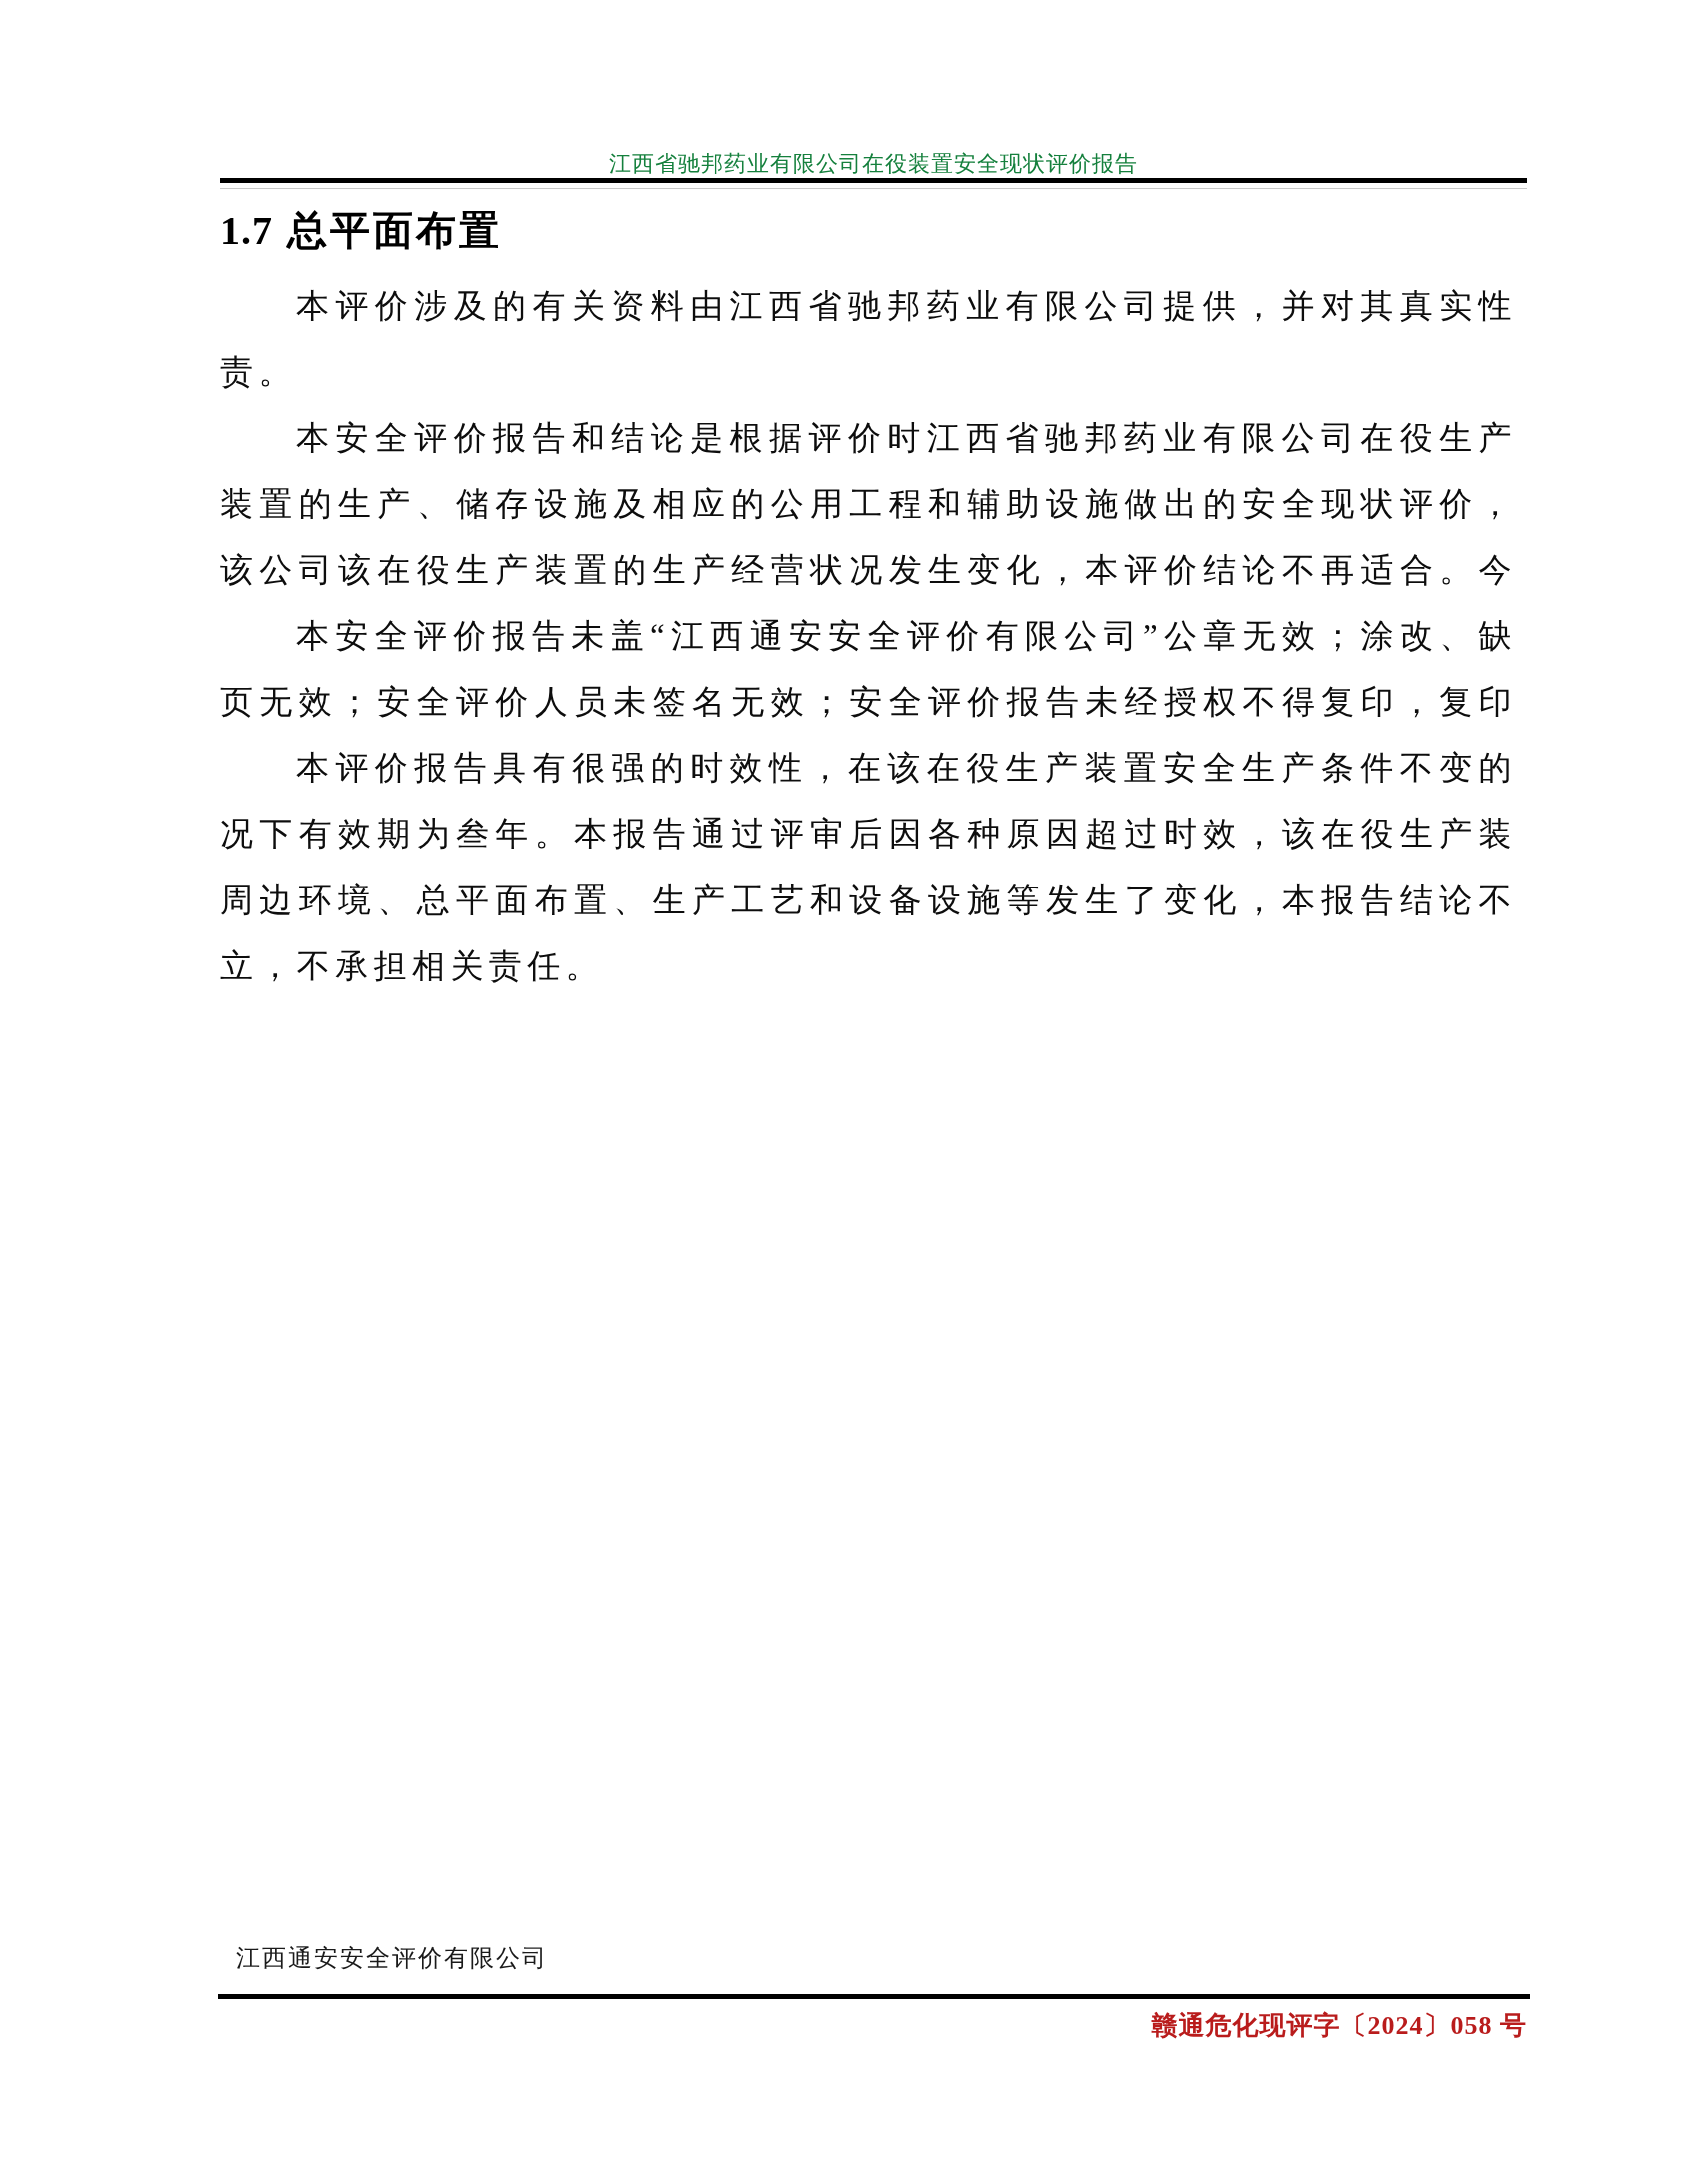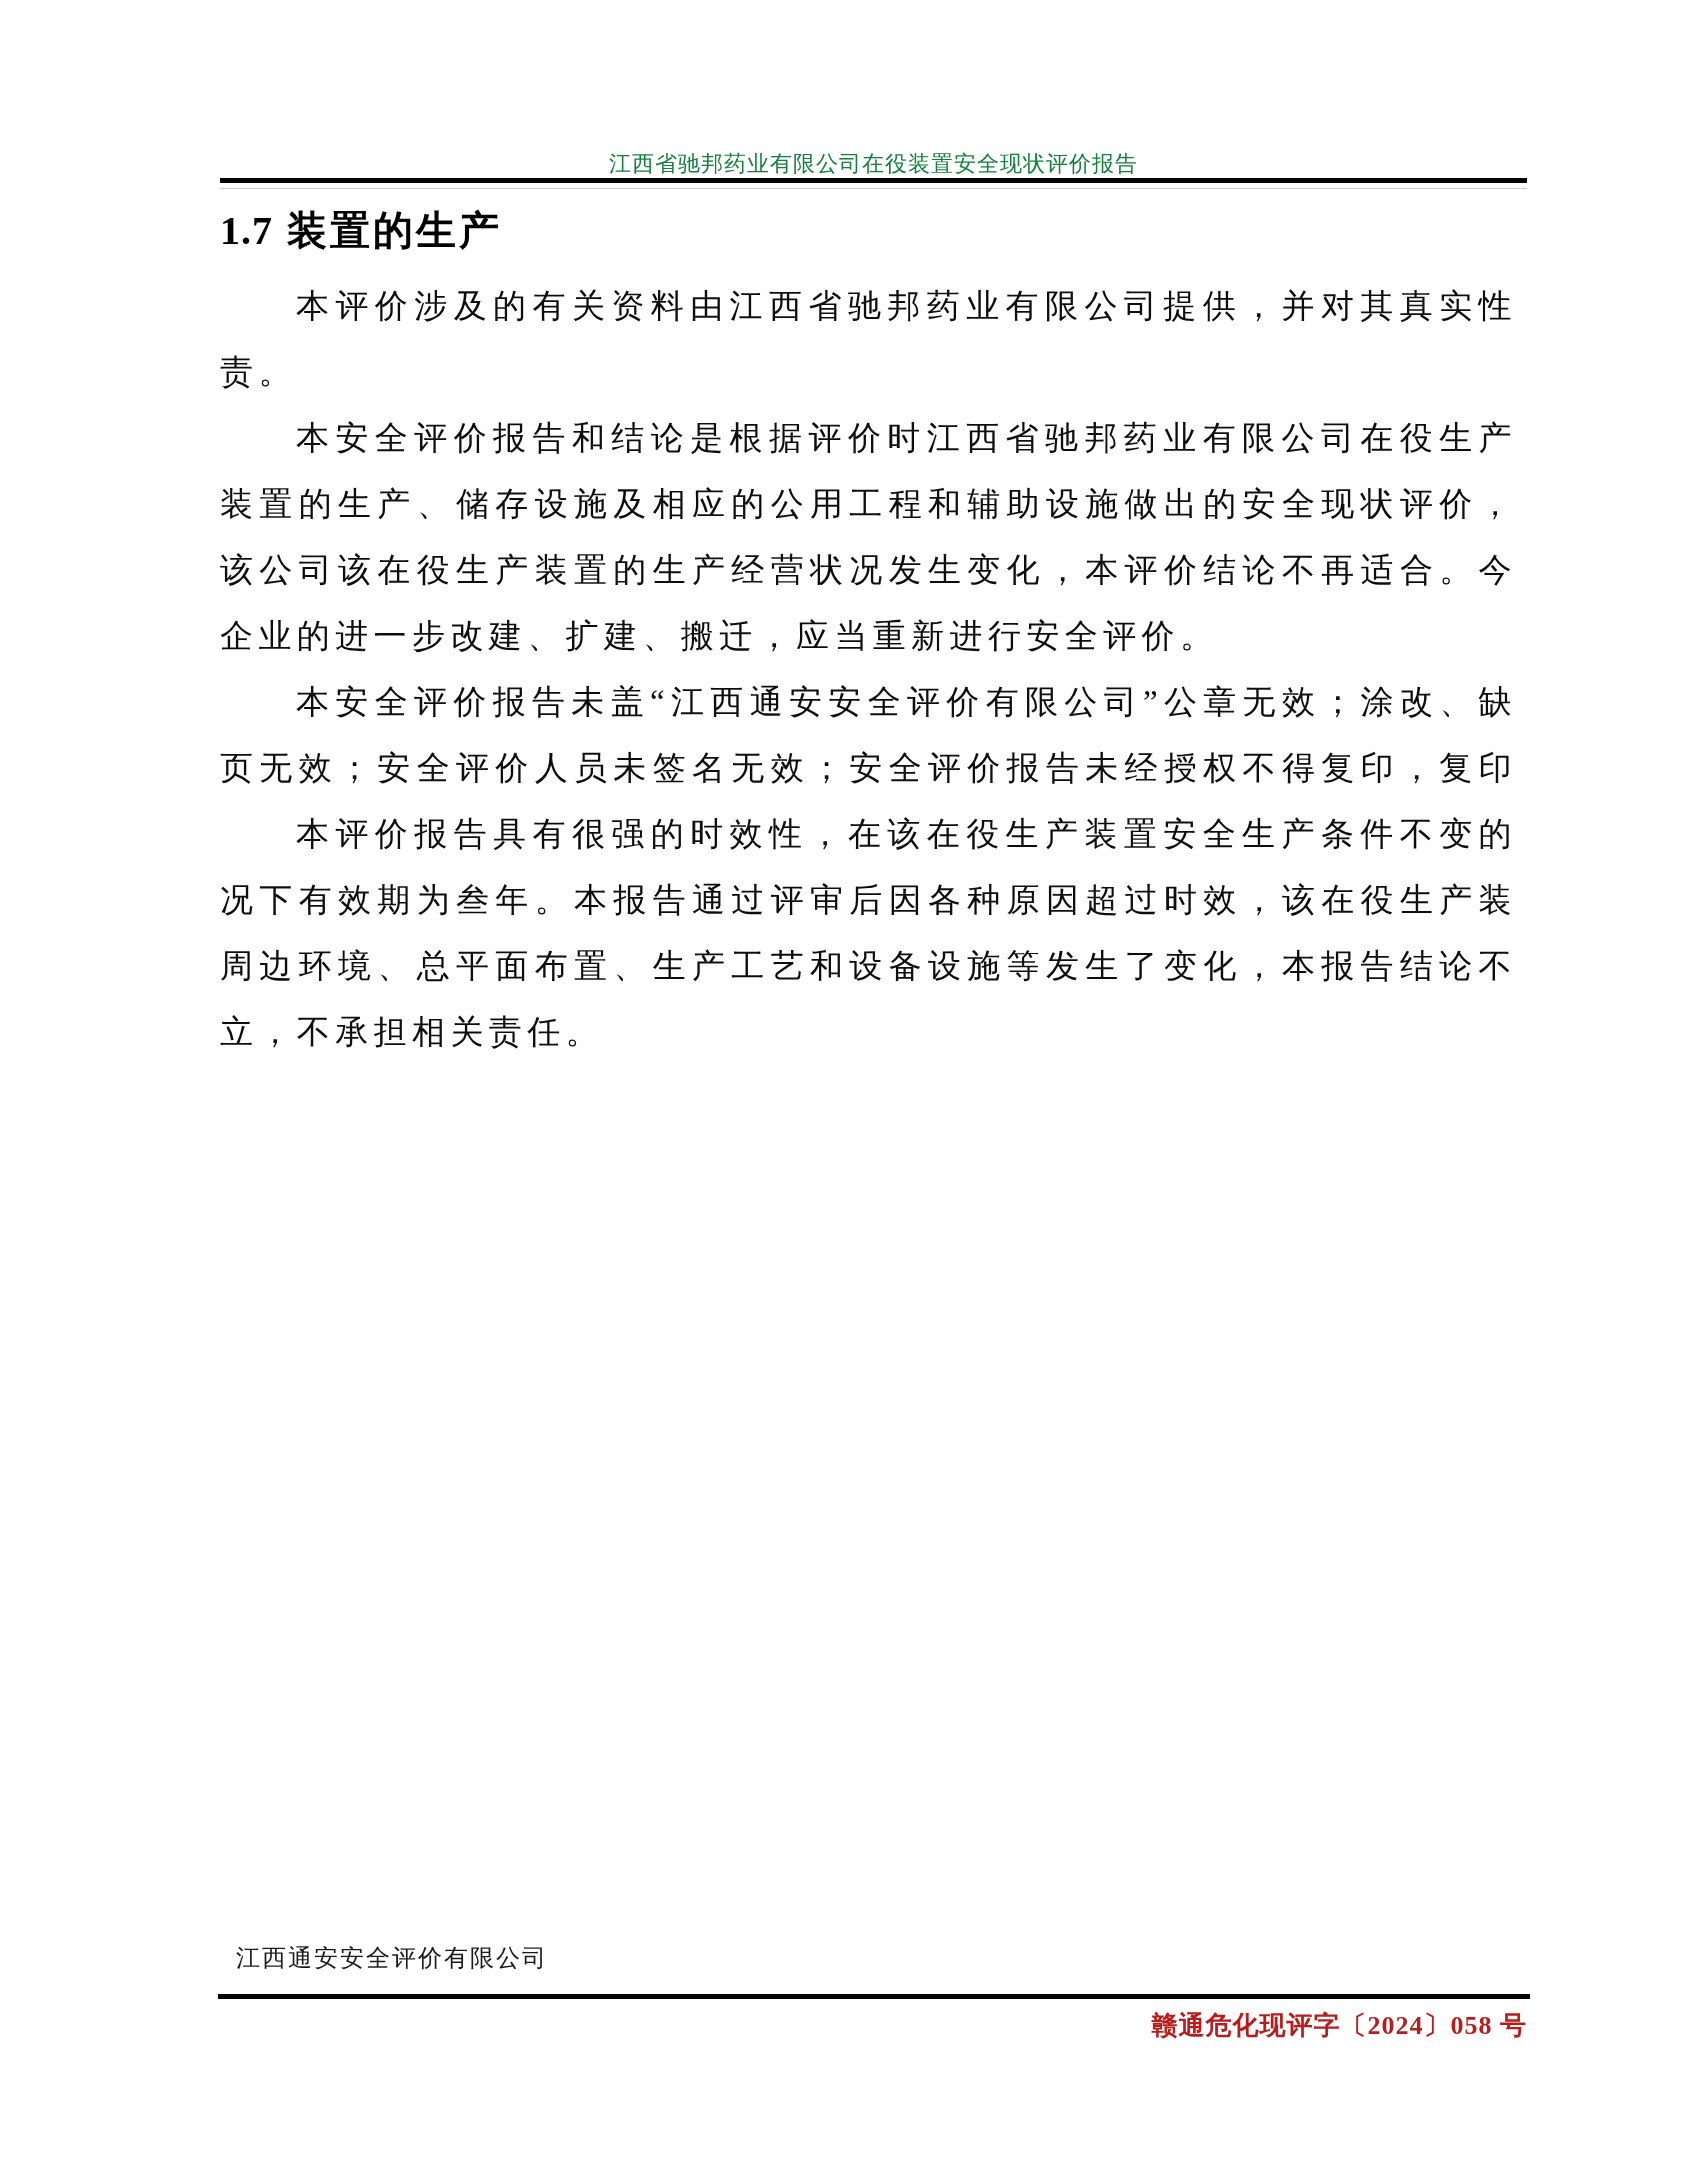--- a/index.html
+++ b/index.html
@@ -138,33 +138,32 @@
 </head>
 <body>
 
 <div class="page">
 
   <div class="header-title">江西省驰邦药业有限公司在役装置安全现状评价报告</div>
   <div class="header-rule"></div>
   <div class="header-rule-thin"></div>
 
   <h1 class="section-heading">
-    <span class="sec-num">1.7</span><span class="sec-title">装置的生产</span>
+    <span class="sec-num">1.7</span><span class="sec-title">总平面布置</span>
   </h1>
 
   <div id="paragraphs" class="paragraphs">
       <div class="para">
         <div class="para-line indent fill">本评价涉及的有关资料由江西省驰邦药业有限公司提供，并对其真实性负</div>
         <div class="para-line">责。</div>
       </div>
       <div class="para">
         <div class="para-line indent fill">本安全评价报告和结论是根据评价时江西省驰邦药业有限公司在役生产</div>
         <div class="para-line fill">装置的生产、储存设施及相应的公用工程和辅助设施做出的安全现状评价，若</div>
         <div class="para-line fill">该公司该在役生产装置的生产经营状况发生变化，本评价结论不再适合。今后</div>
-        <div class="para-line">企业的进一步改建、扩建、搬迁，应当重新进行安全评价。</div>
       </div>
       <div class="para">
         <div class="para-line indent fill">本安全评价报告未盖“江西通安安全评价有限公司”公章无效；涂改、缺</div>
         <div class="para-line fill">页无效；安全评价人员未签名无效；安全评价报告未经授权不得复印，复印的</div>
       </div>
       <div class="para">
         <div class="para-line indent fill">本评价报告具有很强的时效性，在该在役生产装置安全生产条件不变的情</div>
         <div class="para-line fill">况下有效期为叁年。本报告通过评审后因各种原因超过时效，该在役生产装置</div>
         <div class="para-line fill">周边环境、总平面布置、生产工艺和设备设施等发生了变化，本报告结论不成</div>
         <div class="para-line">立，不承担相关责任。</div>

